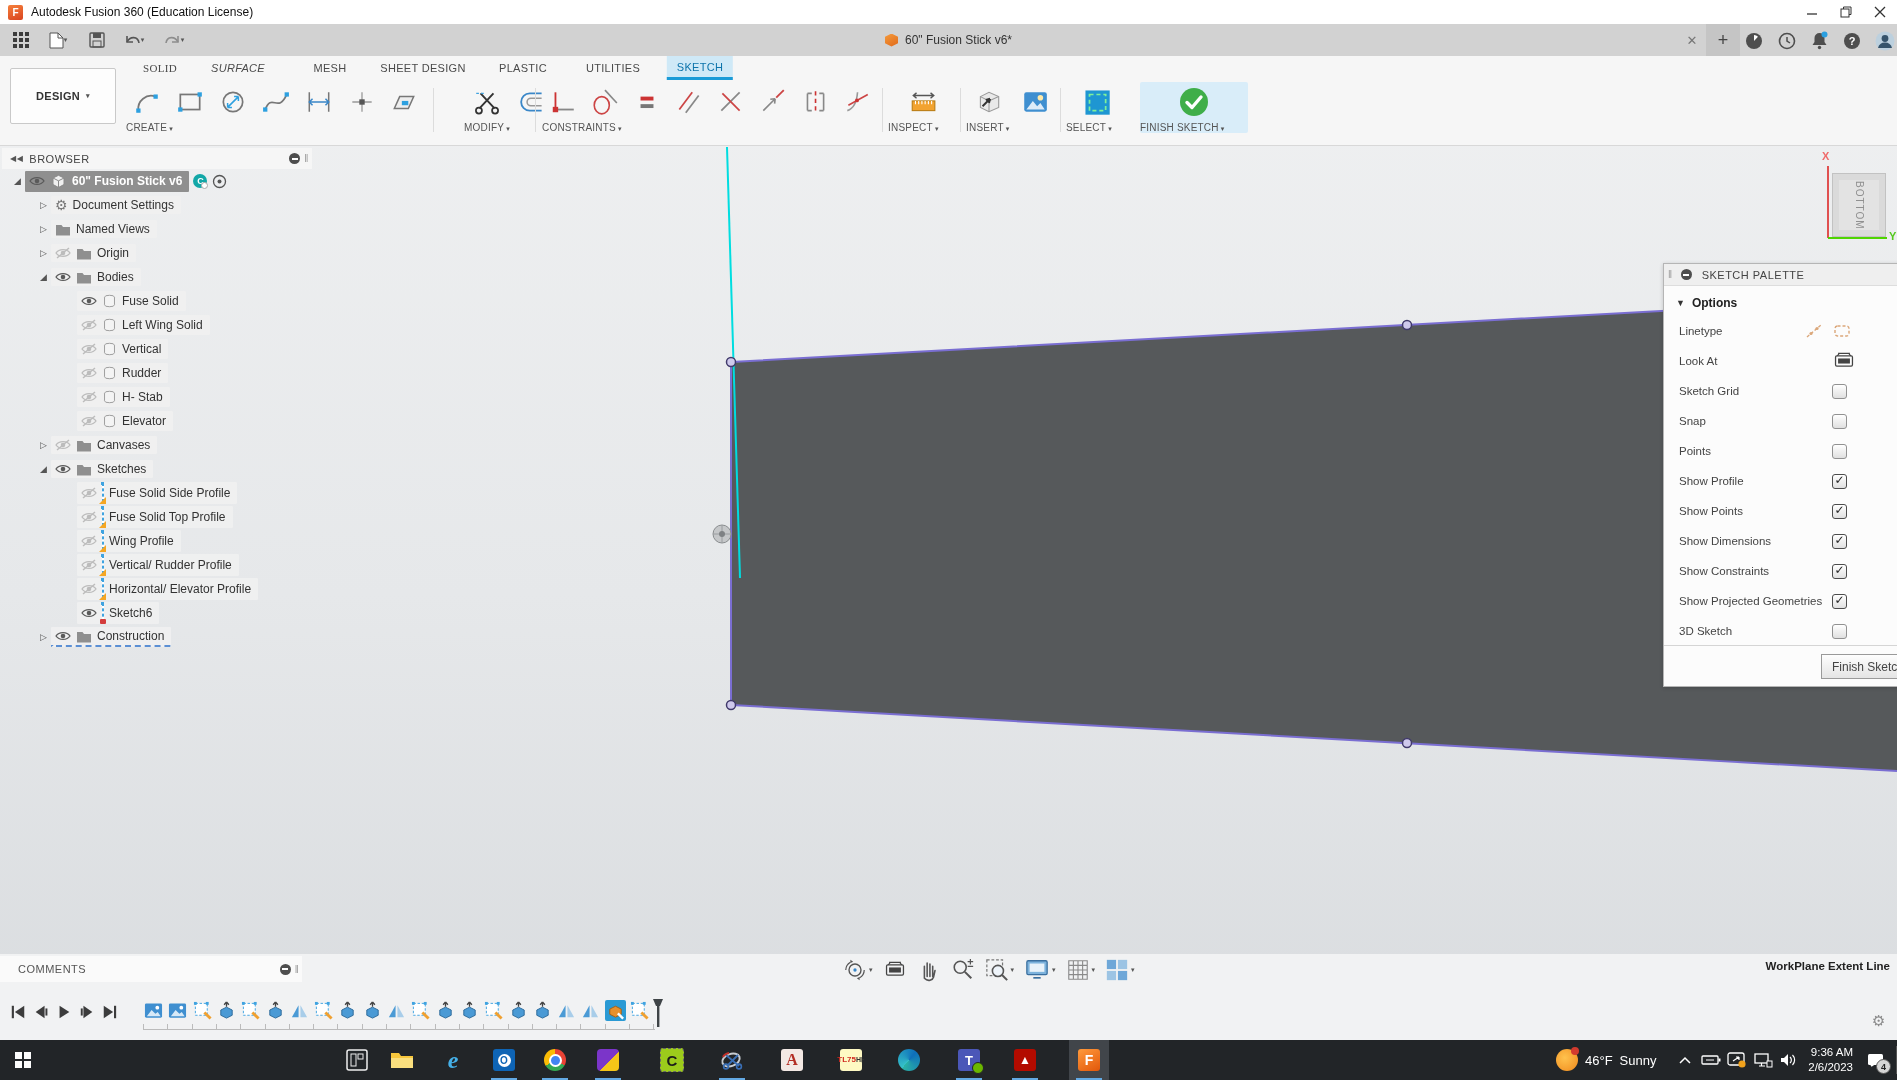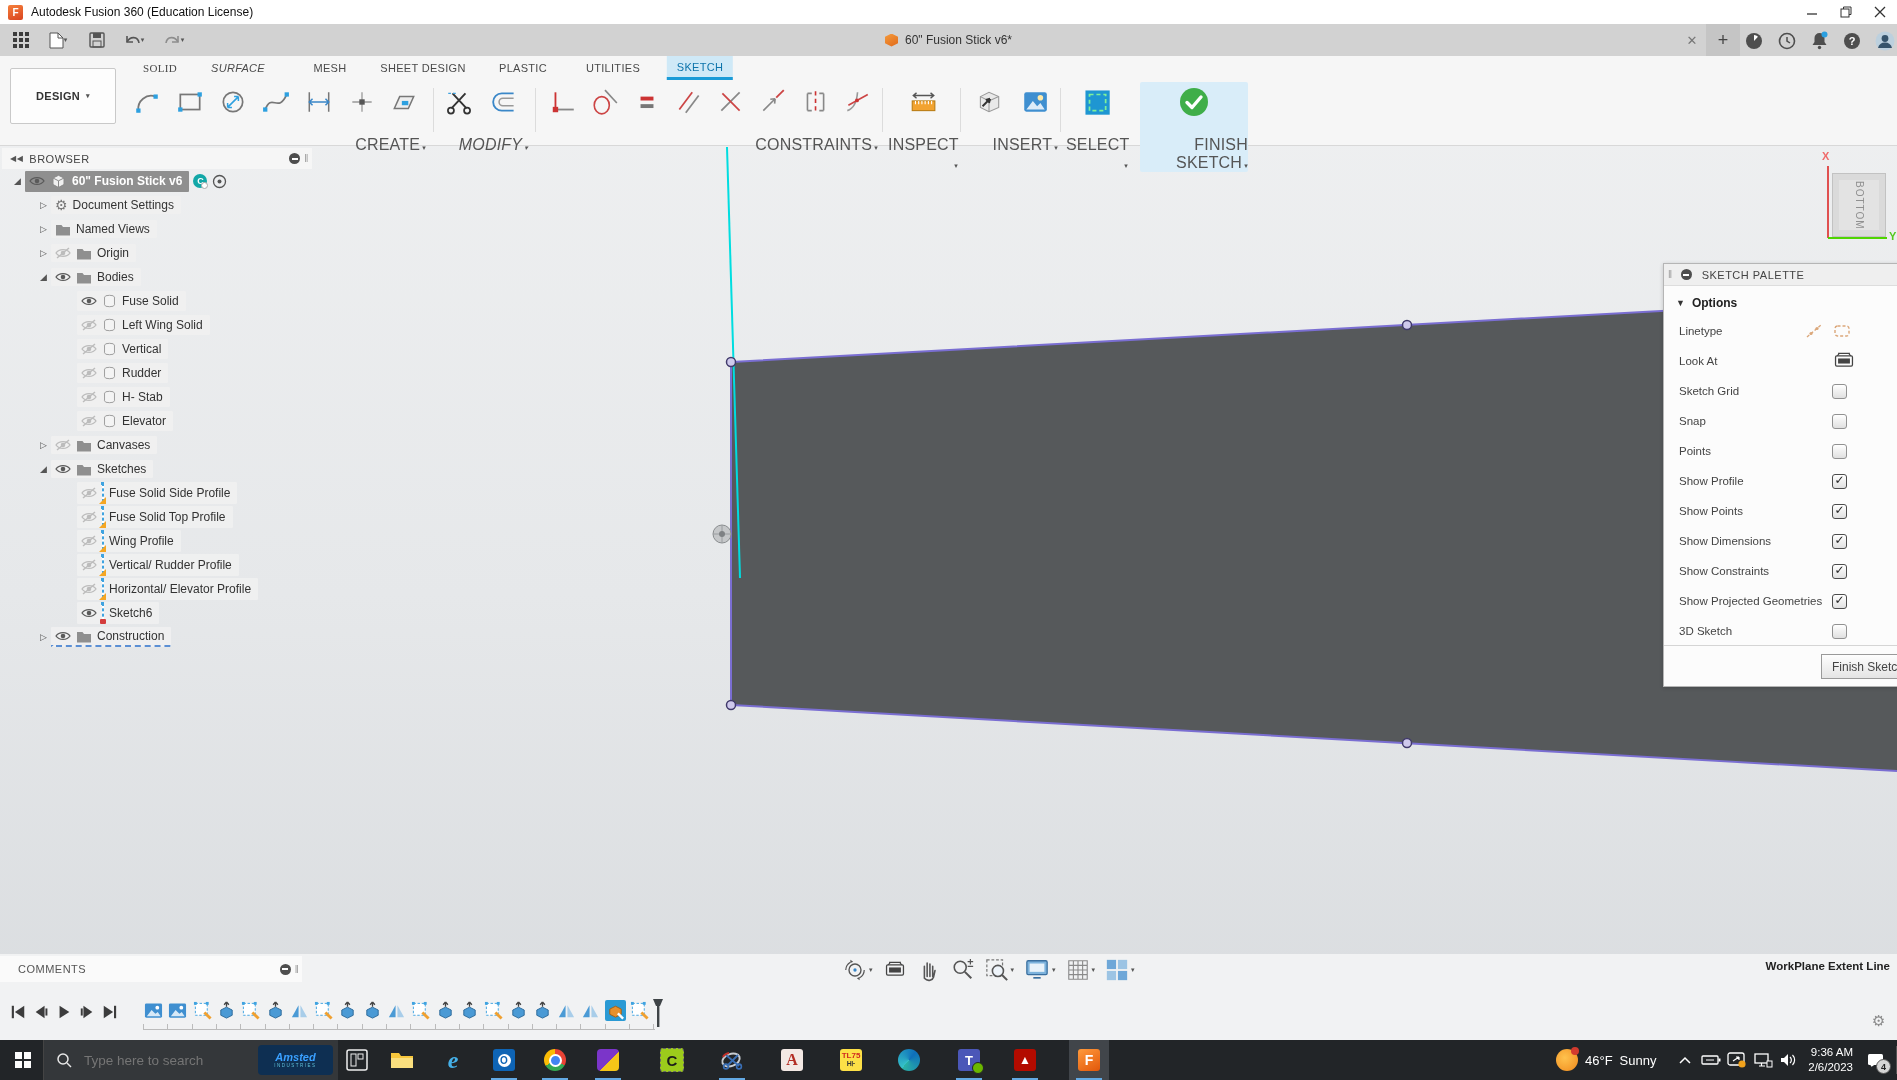--- a/index.html
+++ b/index.html
@@ -29,21 +29,21 @@
   
   #ribbon{left:0;top:56px;width:1897px;height:89px;background:#f6f6f6;border-bottom:1px solid #d8d8d8;z-index:6;}
   #design-btn{position:absolute;left:10px;top:12px;width:104px;height:54px;background:#fdfdfd;border:1px solid #c9c9c9;border-radius:2px;
      display:flex;align-items:center;justify-content:center;font-size:11px;font-weight:bold;color:#333;letter-spacing:.3px;}
   .rtab{position:absolute;top:0;height:24px;transform:translateX(-50%);display:flex;align-items:center;
      padding:0 10px;font-size:11px;color:#4a4a4a;letter-spacing:.3px;}
   .rtab.active{background:#cfe9f7;color:#0d74ab;border-bottom:3px solid #1a9bd7;height:21px;}
   .rgroup{position:absolute;top:26px;}
   .g-icons{display:flex;justify-content:space-around;align-items:center;height:40px;}
   .tool{width:34px;height:36px;display:flex;align-items:center;justify-content:center;}
-  .g-label{text-align:right;font-size:16px;color:#555;margin-top:14px;letter-spacing:.2px;}
+  .g-label{text-align:left;font-size:10px;color:#555;margin-top:0;letter-spacing:.2px;}
   .g-label::after{content:" ▾";font-size:7px;color:#555;}
   .rdiv{position:absolute;top:32px;width:1px;height:44px;background:#dcdcdc;}
   .finish-box{background:#d9edf9;border-radius:2px;}
   
   #browser{left:2px;top:148px;width:310px;z-index:3;}
   .pane-head{height:21px;display:flex;align-items:center;background:rgba(246,246,246,.93);font-size:11px;color:#444;letter-spacing:.5px;}
   .pane-head .grow{flex:1;}
   .circ-min{width:11px;height:11px;border-radius:50%;background:#4e4e4e;position:relative;margin-right:4px;}
   .circ-min::after{content:"";position:absolute;left:2.5px;top:4.5px;width:6px;height:2px;background:#fff;}
   .grip{color:#999;font-size:10px;margin-right:3px;}
@@ -317,21 +317,21 @@
             </div>
             <div class="tool">
               <svg width="28" height="28" viewBox="0 0 26 26">
                 <path d="M4 19 L9 8 H22 L17 19 Z" fill="#eee" stroke="#777" stroke-width="1.4"></path>
                 <rect x="11" y="12" width="6" height="4" fill="#2da0e0"></rect>
               </svg>
             </div>
           </div>
           <div class="g-label">CREATE</div>
         </div>
-        <div class="rgroup" style="left: 436px; width: 92px; font-style: italic;">
+        <div class="rgroup" style="left: 464px; width: 92px;">
           <div class="g-icons">
             <div class="tool">
               <svg width="28" height="28" viewBox="0 0 26 26">
                 <path d="M7 5 L20 19 M19 5 L6 19" stroke="#333" stroke-width="1.8"></path>
                 <circle cx="5.5" cy="21" r="2.8" fill="none" stroke="#333" stroke-width="1.6"></circle>
                 <circle cx="20.5" cy="21" r="2.8" fill="none" stroke="#333" stroke-width="1.6"></circle>
                 <path d="M3 5 h9" stroke="#3fa3e0" stroke-dasharray="2.5 2"></path>
               </svg>
             </div>
             <div class="tool">
@@ -1191,31 +1191,20 @@
 
   <div id="taskbar" class="abs">
     <div id="start-btn">
         <span class="winlogo">
           <i></i>
           <i></i>
           <i></i>
           <i></i>
         </span>
       </div>
-    <div id="search-box">
-      <svg width="15" height="15">
-          <circle cx="6" cy="6" r="5" fill="none" stroke="#e8e8e8" stroke-width="1.5"></circle>
-          <line x1="10" y1="10" x2="14" y2="14" stroke="#e8e8e8" stroke-width="1.5"></line>
-        </svg>
-      <input id="search-input" placeholder="Type here to search" style="">
-      <div id="amsted">
-        <span class="a1">Amsted</span>
-        <span class="a2">INDUSTRIES</span>
-      </div>
-    </div>
     <div id="tb-apps">
         <div class="tb-app" style="left: 357px;">
           <svg width="22" height="22">
             <rect x="1" y="1" width="20" height="20" rx="2" fill="none" stroke="#eee" stroke-width="1.5"></rect>
             <rect x="5" y="5" width="5" height="12" fill="none" stroke="#eee"></rect>
             <rect x="12" y="5" width="5" height="5" fill="none" stroke="#eee"></rect>
           </svg>
         </div>
         <div class="tb-app" style="left: 402px;">
           <svg width="24" height="19">
@@ -1252,21 +1241,21 @@
             <circle cx="6" cy="17.5" r="2.4" fill="none" stroke="#3a6fb5" stroke-width="1.6"></circle>
             <circle cx="19" cy="17.5" r="2.4" fill="none" stroke="#3a6fb5" stroke-width="1.6"></circle>
             <path d="M3 8 a10 6 0 0 1 6-4" stroke="#c03028" stroke-width="2" fill="none"></path>
           </svg>
           <span class="runline"></span>
         </div>
         <div class="tb-app" style="left: 792px;">
           <div class="ic20" style="background:#f3e9e4;color:#b32d23;font-size:16px;font-family:'Liberation Serif',serif">A</div>
         </div>
         <div class="tb-app" style="left: 851px;">
-          <div class="ic20" style="background:#fde047;flex-direction:column;line-height:8px">
+          <div class="ic20" style="background:#fef9c3;flex-direction:row;line-height:8px">
             <span style="color:#d02a20;font-size:8px;font-weight:bold">TL75</span>
             <span style="color:#333;font-size:7px">H⊦</span>
           </div>
         </div>
         <div class="tb-app" style="left: 909px;">
           <div style="width:22px;height:22px;border-radius:50%;background:conic-gradient(from 220deg,#35c1c8,#0f6fba 50%,#2bb3a5)"></div>
         </div>
         <div class="tb-app" style="left: 969px;">
           <div class="ic20" style="background:#4b57b8;color:#fff;font-size:13px;position:relative">T<span style="position:absolute;right:-4px;bottom:-3px;width:10px;height:10px;border-radius:50%;background:#6bb700;border:1.5px solid #222528"></span></div>
           <span class="runline"></span>

